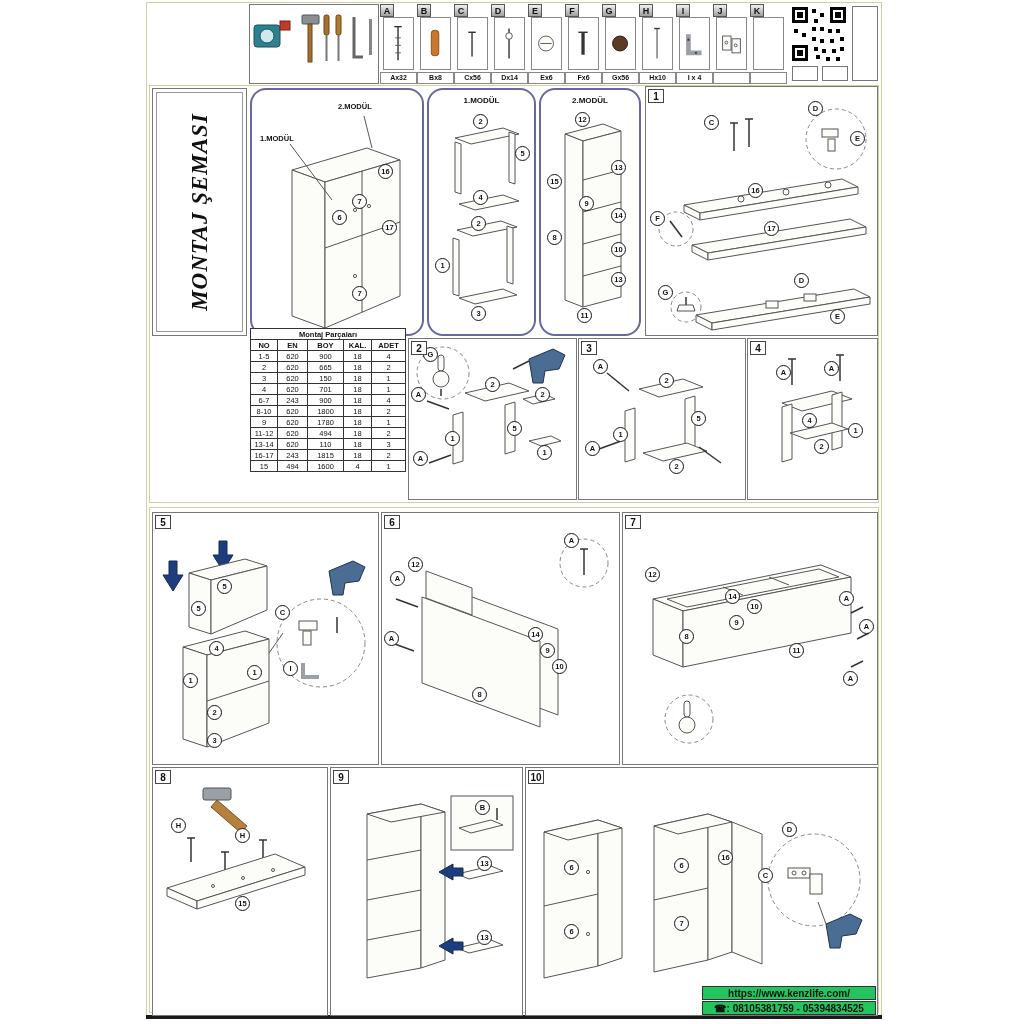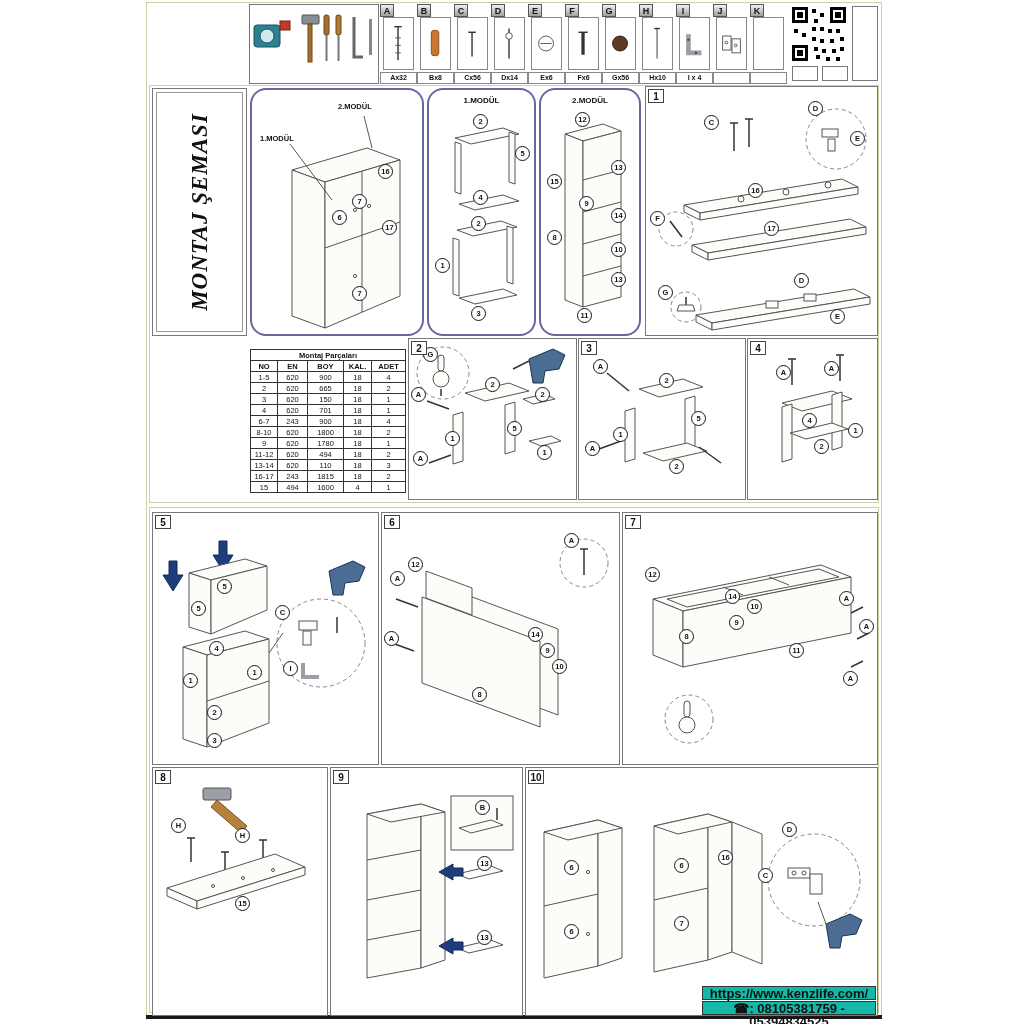--- a/index.html
+++ b/index.html
@@ -32,22 +32,22 @@
     line-height: 10px; text-align: center; }
   .vtext { position: absolute; left: 50%; top: 50%;
     transform: translate(-50%,-50%) rotate(-90deg); white-space: nowrap;
     font-family: "Liberation Serif", serif; font-style: italic; font-weight: bold;
     font-size: 23px; letter-spacing: 1px; }
   .ptable { position: absolute; border-collapse: collapse; table-layout: fixed;
     background: #fff; font-size: 7.5px; }
   .ptable th, .ptable td { border: 1px solid #333; text-align: center; height: 11px;
     padding: 0 1px; font-weight: bold; }
   .ptable td { font-weight: normal; }
-  .footbar { position: absolute; border: 1px solid #333; background: #14b8a6;
-    font-size: 13px; font-weight: bold; text-align: center; line-height: 13px; }
+  .footbar { position: absolute; border: 1px solid #333; background: #22c55e;
+    font-size: 10px; font-weight: bold; text-align: center; line-height: 13px; }
   svg .p { fill: #fcfcf8; stroke: #555; stroke-width: 1; }
   svg .ln { fill: none; stroke: #555; stroke-width: 1; }
   svg .dash { fill: none; stroke: #888; stroke-width: 1; stroke-dasharray: 4 3; }
   svg .scr { stroke: #333; stroke-width: 1.5; }
   svg .navy { fill: #1e3d7c; stroke: #122a56; }
   svg .drill { fill: #4b6d94; stroke: #1d3350; }
 </style>
 </head>
 <body>
 
@@ -307,21 +307,21 @@
     <i class="b" style="left:162px;top:14px;">D</i>
     <i class="b" style="left:204px;top:44px;">E</i>
     <i class="b" style="left:4px;top:124px;">F</i>
     <i class="b" style="left:102px;top:96px;">16</i>
     <i class="b" style="left:118px;top:134px;">17</i>
     <i class="b" style="left:12px;top:198px;">G</i>
     <i class="b" style="left:148px;top:186px;">D</i>
     <i class="b" style="left:184px;top:222px;">E</i>
   </div>
 
-  <table class="ptable" style="left:250px;top:349px;width:155px;">
+  <table class="ptable" style="left:250px;top:328px;width:155px;">
     <colgroup>
         <col style="width:27px">
         <col style="width:30px">
         <col style="width:36px">
         <col style="width:28px">
         <col style="width:34px">
       </colgroup>
     <thead>
       <tr>
           <th colspan="5">Montaj Parçaları</th>

